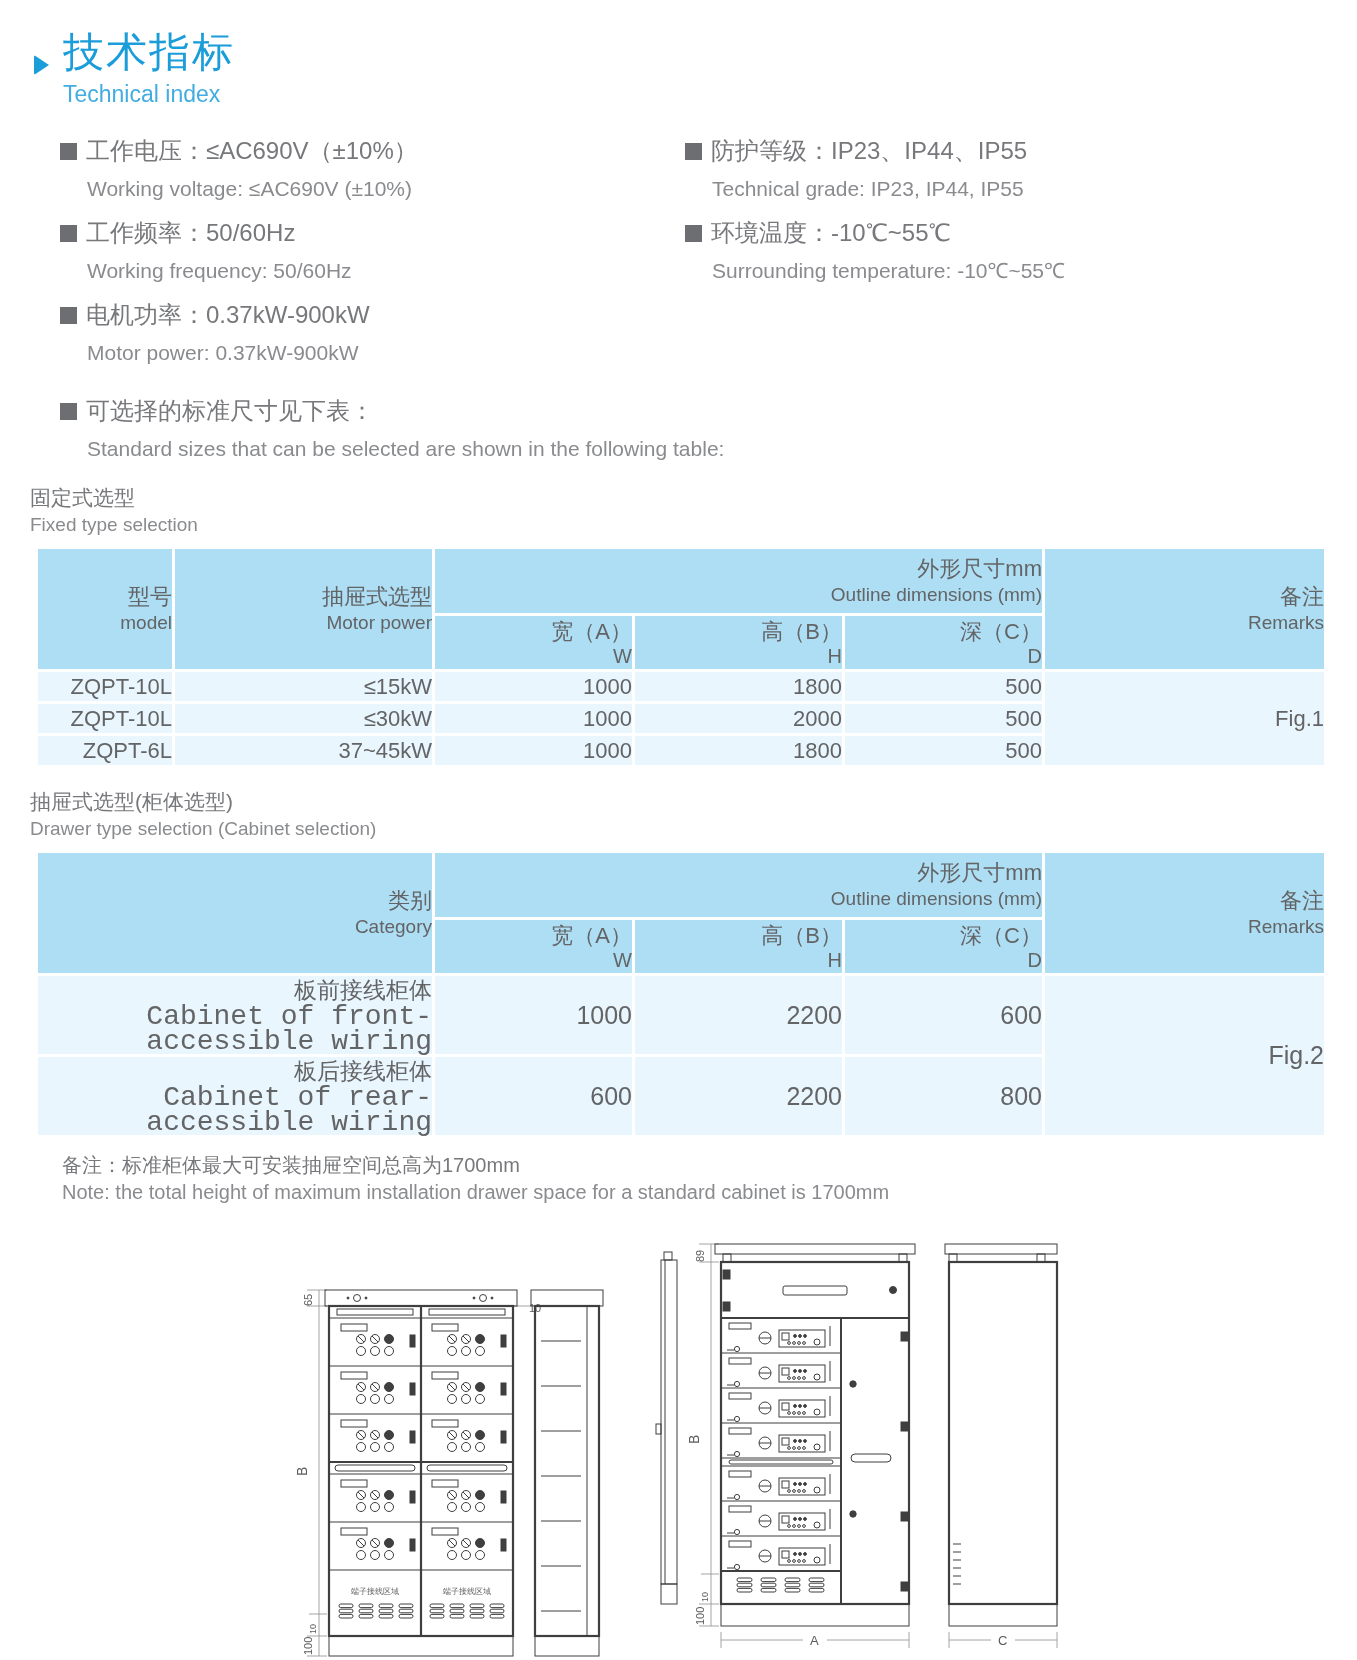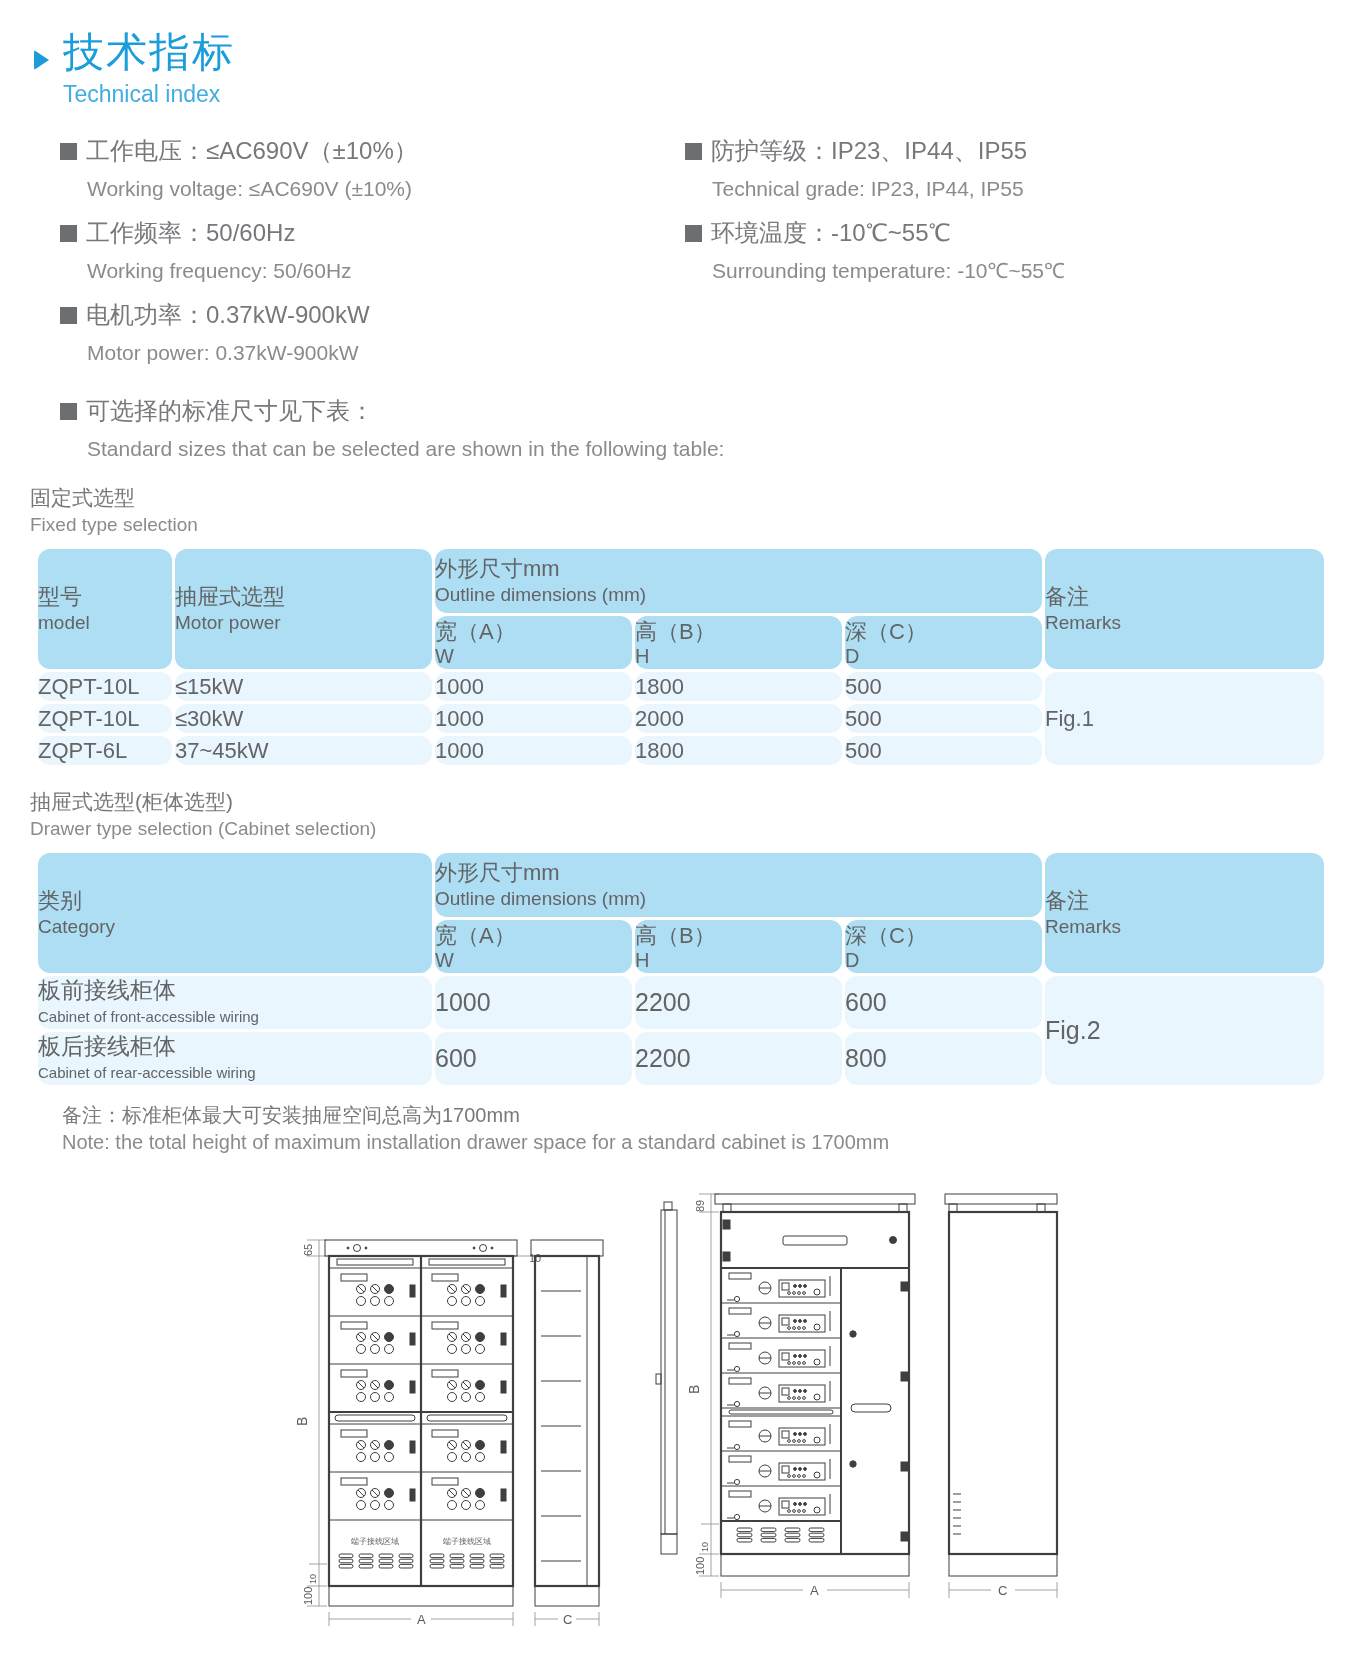--- a/index.html
+++ b/index.html
@@ -6,21 +6,21 @@
   html,body { margin:0; padding:0; }
   body {
     width:1357px; height:1660px; overflow:hidden;
     background:#ffffff;
     font-family:"Liberation Sans", sans-serif;
     color:#77787b;
   }
   .page { padding:30px 35px 0 30px; position:relative; }
 
   
-  .head-row { display:flex; align-items:center; }
+  .head-row { display:flex; align-items:flex-end; }
   .tri {
     width:0; height:0; margin:14px 14px 0 4px;
     border-left:15px solid #1b9dd9;
     border-top:10px solid transparent;
     border-bottom:10px solid transparent;
     border-radius:2px;
   }
   .title-zh { font-size:41px; color:#1b9dd9; letter-spacing:2px; line-height:1.1; }
   .title-en { font-size:23px; color:#41ade0; margin:6px 0 0 33px; }
 
@@ -38,35 +38,35 @@
   .section-label { margin-top:20px; }
   .section-zh { font-size:21px; color:#77787b; line-height:28px;}
   .section-en { font-size:19px; color:#8a8b8e; line-height:26px;}
 
   
   table.spec-table {
     border-collapse:separate; border-spacing:3px;
     width:1292px; margin:8px 0 0 5px; table-layout:fixed;
   }
   table.spec-table th, table.spec-table td {
-    text-align:left; vertical-align:middle; padding:0;
-    font-weight:normal; color:#636466;border-radius:12px;
+    text-align:right; vertical-align:middle; padding:0;
+    font-weight:normal; color:#636466;
   }
   th.hd { background:#aedef4; }
   td.row-cell { background:#e9f6fd; }
   .hd-zh { font-size:22px; line-height:28px; }
   .hd-en { font-size:19px; line-height:24px; }
   .hd-sub-zh { font-size:22px; line-height:27px; }
   .hd-sub-en { font-size:20px; line-height:23px; }
   tr.hrow1 th { height:64px; }
   tr.hrow2 th { height:53px; }
   tr.drow td { height:29px; font-size:22px; }
   tr.drow2 td { height:52px; font-size:25px; }
   .cat-zh { font-size:23px; line-height:28px; }
-  .cat-en { font-size:15px; line-height:25px; }
+  .cat-en { font-size:28px; line-height:25px;font-family:Liberation Mono, monospace; }
   .remarks-cell { font-size:25px; }
 
   
   .note { margin:14px 0 0 32px; }
   .note-zh { font-size:20px; color:#77787b; line-height:27px; }
   .note-en { font-size:20px; color:#8a8b8e; line-height:27px; }
 
   
   .figures { display:flex; justify-content:center; align-items:flex-start; gap:34px; margin-top:8px; }
   .fig-wrap { text-align:center; }

